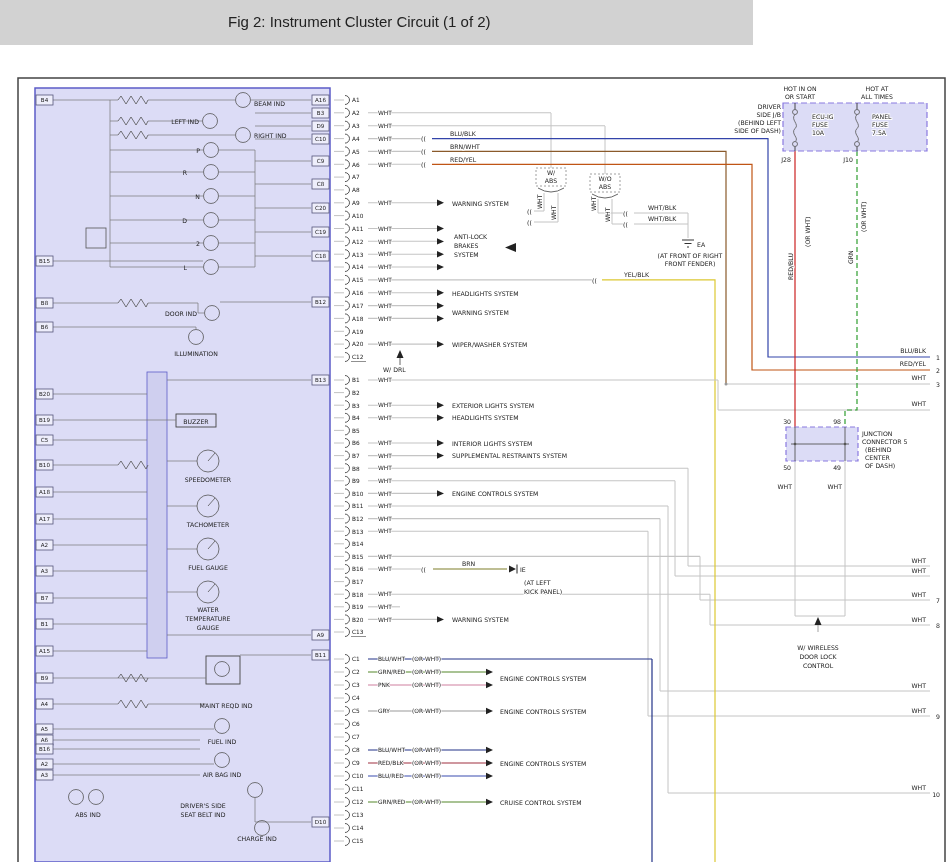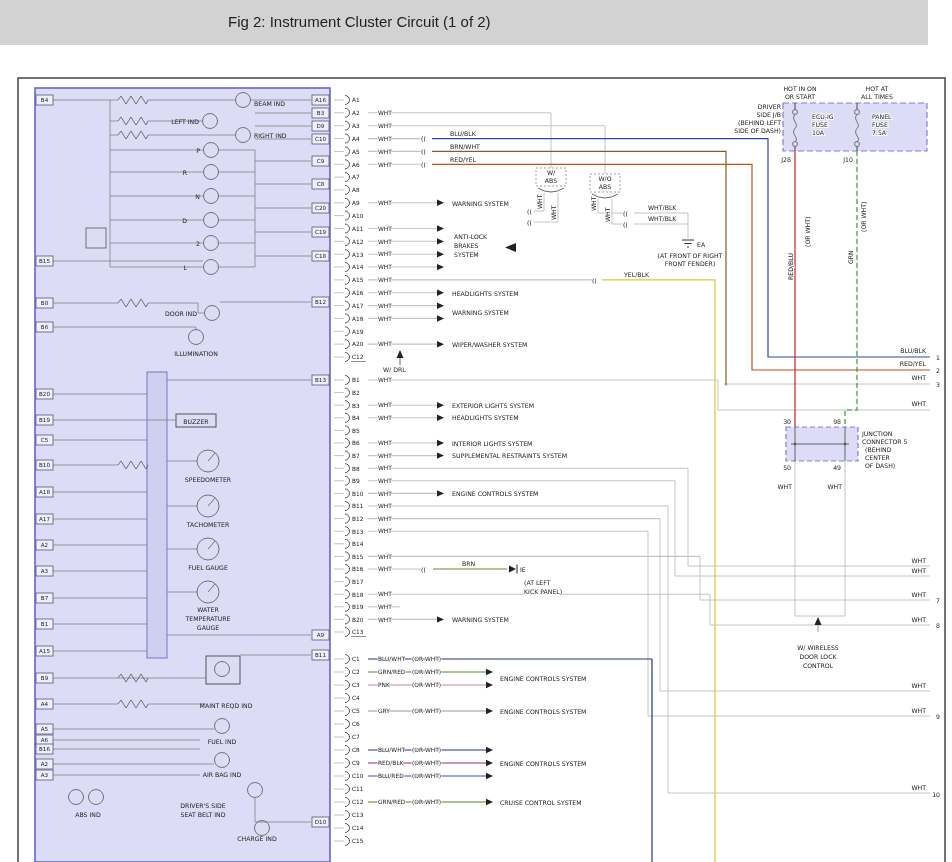--- a/index.html
+++ b/index.html
@@ -1,18 +1,18 @@
 <!DOCTYPE html>
 <html><head>
 <meta charset="utf-8">
 <style>
   *{margin:0;padding:0;box-sizing:border-box}
   html,body{width:952px;height:862px;background:#fff;overflow:hidden;position:relative;
     font-family:"Liberation Sans",sans-serif}
-  .titlebar{position:absolute;left:0;top:0;width:928px;height:45px;background:#d2d2d2}
+  .titlebar{position:absolute;left:0;top:0;width:753px;height:45px;background:#d2d2d2}
   .titlebar span{position:absolute;left:228px;top:13px;font-size:15px;color:#222}
   svg{position:absolute;left:0;top:0}
   svg text{font-family:"DejaVu Sans",sans-serif;fill:#222}
   .halo{paint-order:stroke;stroke:#ffffff;stroke-width:1.8px}
   .pinbox{fill:#eeeefb;stroke:#55557a;stroke-width:0.8}
   .sym{fill:none;stroke:#555;stroke-width:0.8}
   .arc{fill:none;stroke:#444;stroke-width:0.9}
 </style>
 </head>
 <body>

